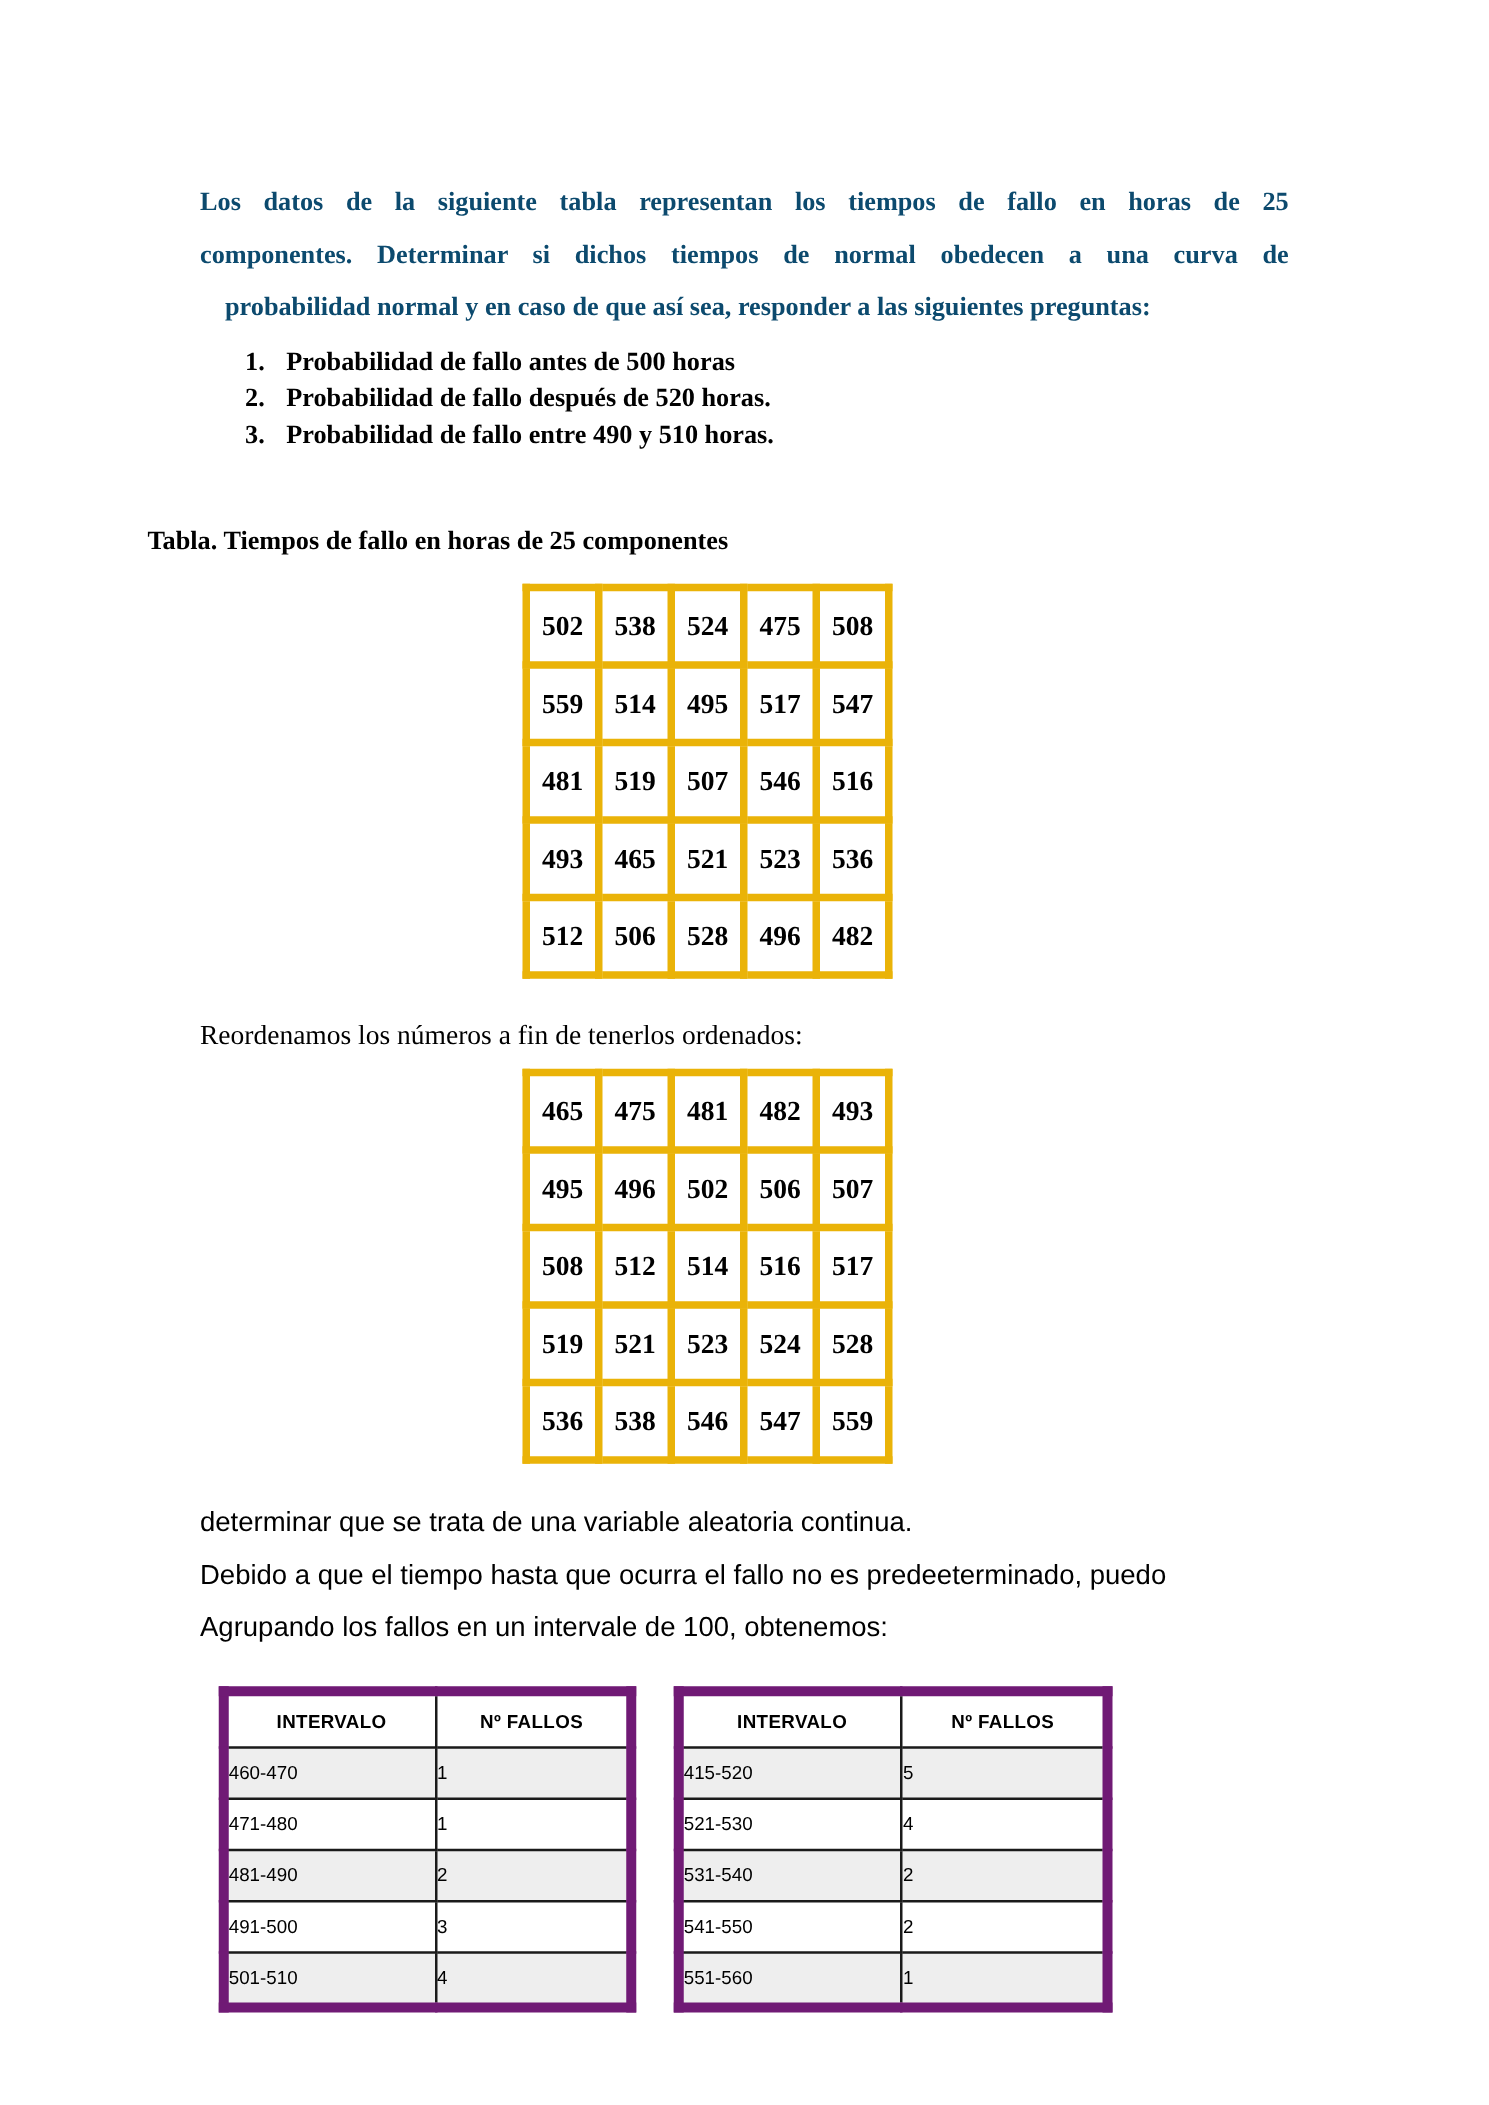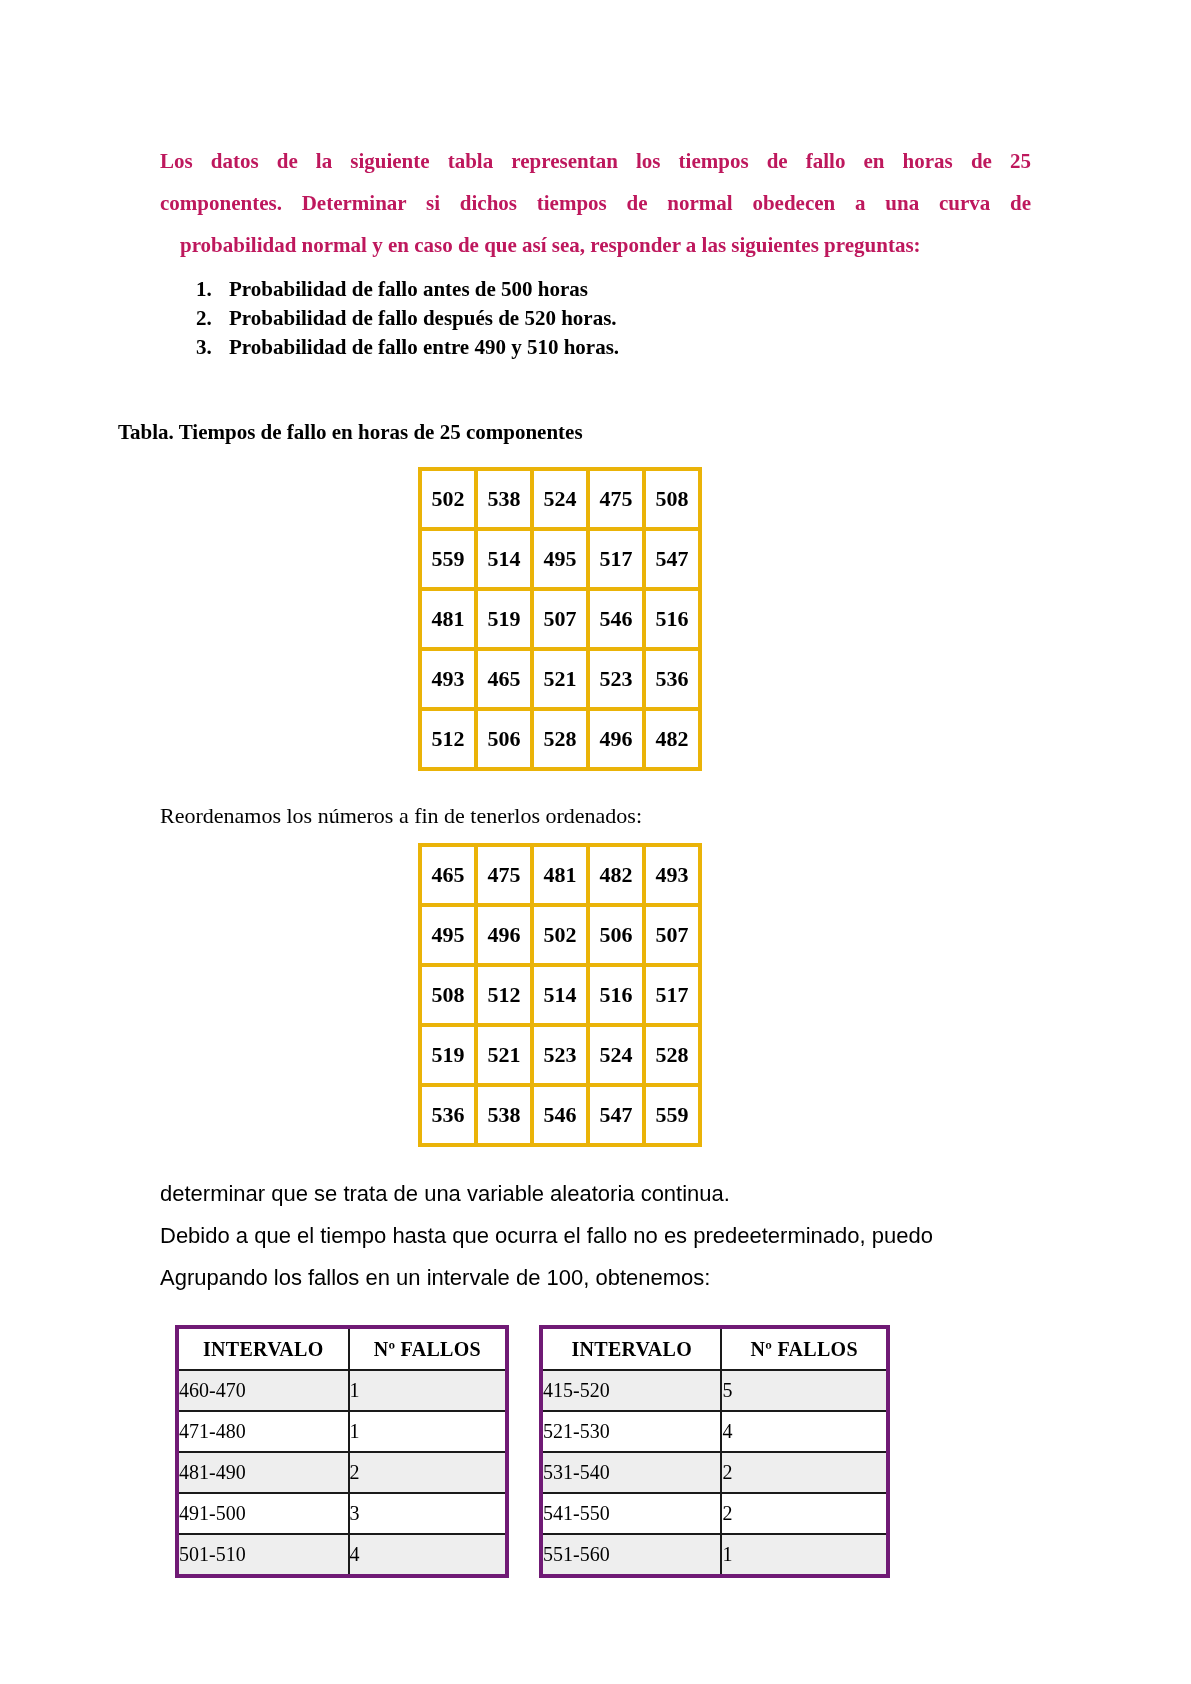--- a/index.html
+++ b/index.html
@@ -16,21 +16,21 @@
     background: #ffffff;
     color: #000000;
     overflow: hidden;
   }
   
   .intro {
     font-family: "Liberation Serif", serif;
     font-weight: bold;
     font-size: 21px;
     line-height: 42px;
-    color: #be185d;
+    color: #0c4a6e;
   }
   .intro .jline { text-align: justify; text-align-last: justify; }
   .intro .lastline { text-align: left; margin-left: 20px; }
   
   .questions {
     margin-top: 9px;
     font-family: "Liberation Serif", serif;
     font-weight: bold;
     font-size: 21px;
     line-height: 29px;
@@ -49,21 +49,21 @@
   
   .num-table {
     border-collapse: collapse;
     margin-left: 258px;
     font-family: "Liberation Serif", serif;
     font-weight: bold;
     font-size: 22px;
     border: 2px solid #000;
   }
   .num-table td {
-    border: 4px solid #eab308;
+    border: 6px solid #eab308;
     width: 52px;
     height: 56px;
     text-align: center;
     vertical-align: middle;
     padding: 0;
   }
   .t1 { margin-top: 22px; }
   .t2 { margin-top: 12px; }
   
   .sans-line {
@@ -81,23 +81,23 @@
   }
   
   .freq-row {
     display: flex;
     gap: 30px;
     margin-top: 26px;
     margin-left: 15px;
   }
   .freq-table {
     border-collapse: collapse;
-    font-family: Liberation Serif, serif;
-    font-size: 20px;
-    border: 4px solid #701a75;
+    font-family: Liberation Sans, sans-serif;
+    font-size: 15px;
+    border: 8px solid #701a75;
   }
   .freq-table.left  { width: 334px; }
   .freq-table.right { width: 351px; }
   .freq-table th {
     border: 2px solid #1a1a1a;
     height: 38px;
     font-weight: bold;
     text-align: center;
     vertical-align: middle;
     background: #ffffff;

